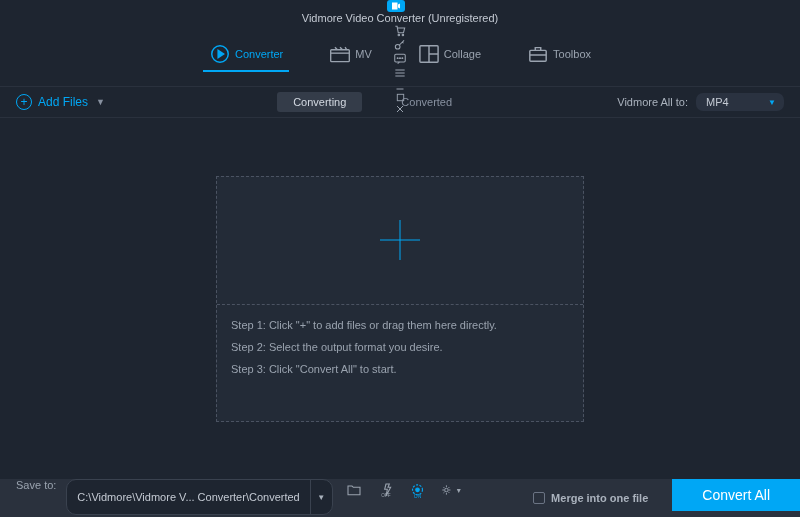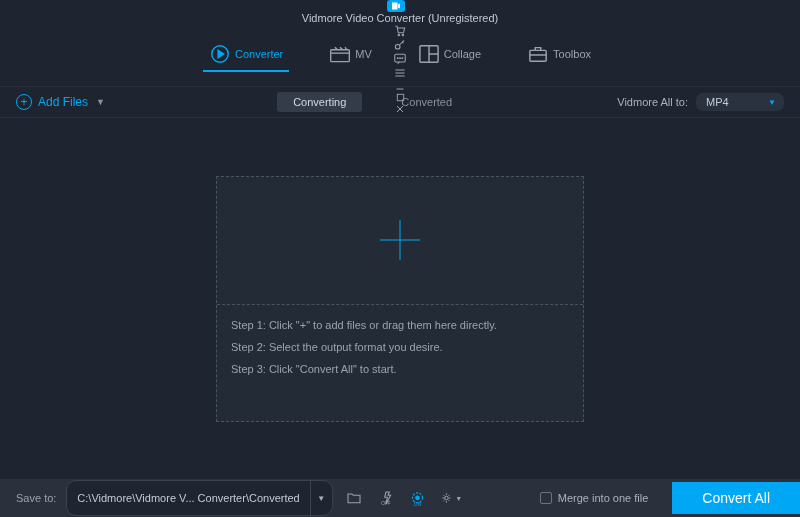--- a/index.html
+++ b/index.html
@@ -38,28 +38,28 @@
     .main { height: 361px; display: flex; align-items: center; justify-content: center; background: #1e2530; }
     .dropbox { width: 368px; height: 246px; border: 1px dashed #4b5362; background: #232b37; display: flex; flex-direction: column; }
     .drop-top { flex: 1.45; display: flex; align-items: center; justify-content: center; border-bottom: 1px dashed #4b5362; cursor: pointer; }
     .plus { width: 40px; height: 40px; position: relative; }
     .plus::before, .plus::after { content: ""; position: absolute; background: #00a7f5; }
     .plus::before { left: 50%; top: 0; bottom: 0; width: 1px; transform: translateX(-50%); }
     .plus::after { top: 50%; left: 0; right: 0; height: 1px; transform: translateY(-50%); }
     .drop-bottom { flex: 1; padding: 14px 14px; display: flex; flex-direction: column; gap: 10px; font-size: 11px; color: #9aa3af; }
 
     
-    .footer { height: 38px; background: #2a313d; display: flex; align-items: center; padding: 0 0 0 16px; gap: 10px; }
+    .footer { height: 38px; background: #2a313d; display: flex; padding: 0 0 0 16px; gap: 10px; }
     .save-to-label { font-size: 11px; color: #9aa3af; }
     .path-box { display: flex; align-items: center; background: #1e2530; border: 1px solid #3a424f; border-radius: 10px; height: 36px; }
     .path-text { padding: 0 10px; font-size: 11px; color: #c4cad3; min-width: 196px; white-space: nowrap; overflow: hidden; text-overflow: ellipsis; }
     .path-chevron { width: 22px; display: flex; align-items: center; justify-content: center; border-left: 1px solid #3a424f; height: 100%; font-size: 8px; cursor: pointer; }
     .footer-icon { width: 22px; height: 22px; display: flex; align-items: center; justify-content: center; cursor: pointer; color: #9aa3af; }
     .footer-spacer { flex: 1; }
-    .merge { display: flex; align-items: center; gap: 6px; font-size: 11px; cursor: pointer; }
+    .merge { display: flex; align-items: center; gap: 6px; font-size: 11px; cursor: pointer; font-weight: bold; }
     .checkbox { width: 12px; height: 12px; border: 1px solid #6b7484; border-radius: 2px; }
     .convert-btn { background: #00a7f5; color: #fff; height: 32px; padding: 0 30px; font-size: 14px; cursor: pointer; margin-left: 14px; display: flex; align-items: center; }
 
     svg { display: block; }
   </style>
 </head>
 <body>
 
 <div class="titlebar">
   <div class="logo">

